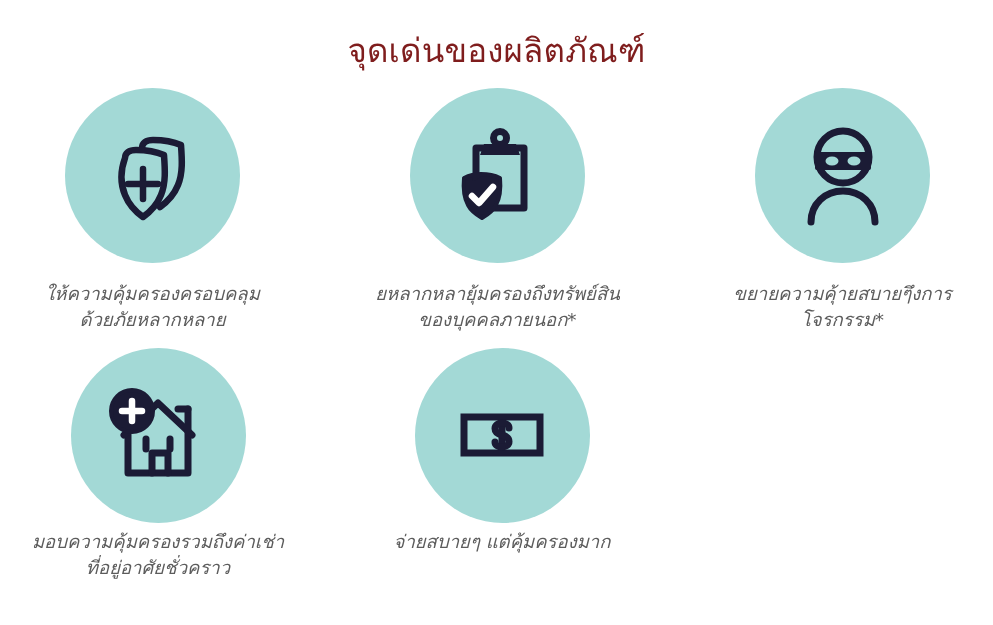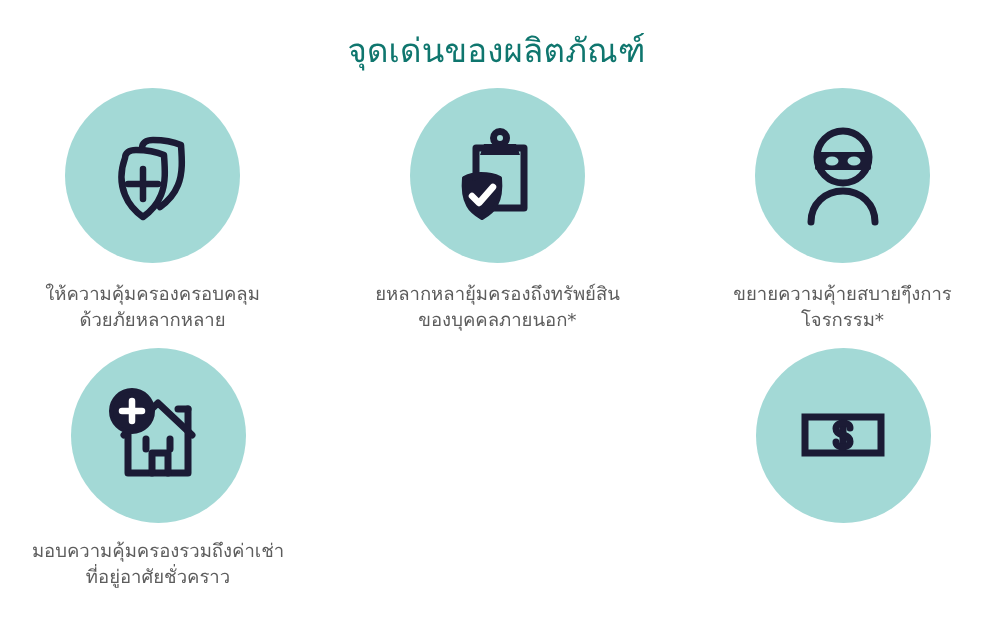--- a/index.html
+++ b/index.html
@@ -23,36 +23,37 @@
   }
 
   .page-title {
     position: absolute;
     top: 8px;
     left: 0;
     width: 993px;
     text-align: center;
     font-size: 33px;
     line-height: 1.25;
-    color: #0f766e;
+    color: #7f1d1d;
     font-weight: 400;
     letter-spacing: 0.2px;
   }
 
   .features-grid {
     position: absolute;
     top: 88px;
     left: 0;
     width: 993px;
   }
 
   .feature-row {
     display: flex;
-    justify-content: space-between;
+    justify-content: flex-start;
     align-items: flex-start;
+    font-style: italic;
   }
 
   .feature-row-one {
     gap: 44px;
     padding-left: 2px;
   }
 
   .feature-row-two {
     gap: 44px;
     margin-top: 14px;
@@ -89,21 +90,21 @@
     color: #5c5c5c;
     white-space: pre-line;
     max-width: 300px;
   }
 
   
   .feature-row-two .feature-item {
     width: 300px;
   }
   .feature-row-two .feature-caption {
-    margin-top: 15px;
+    margin-top: 6px;
   }
 </style>
 </head>
 <body>
 
 <div class="page">
 
   <h1 class="page-title">จุดเด่นของผลิตภัณฑ์</h1>
 
   <div class="features-grid">
@@ -192,19 +193,20 @@
       <div class="feature-item">
         <div class="icon-circle">
           <svg width="104" height="104" viewBox="0 0 104 104" fill="none" stroke="#1b1b35" stroke-width="7" stroke-linecap="square" stroke-linejoin="miter">
 
             <path d="M14 34 L90 34 L90 70 L14 70 Z"></path>
 
             <path d="M52 40 L52 64" stroke-linecap="round"></path>
             <path d="M59 45 C59 42 56 40 52 40 C48 40 45 42 45 45.5 C45 49 48 51 52 52 C56 53 59 55 59 58.5 C59 62 56 64 52 64 C48 64 45 62 45 59" stroke-linecap="round" stroke-linejoin="round"></path>
           </svg>
         </div>
+        <div class="feature-caption">จ่ายสบายๆ แต่คุ้มครองมาก</div>
       </div>
 
     </div>
 
   </div>
 
 </div>
 
 </body></html>

